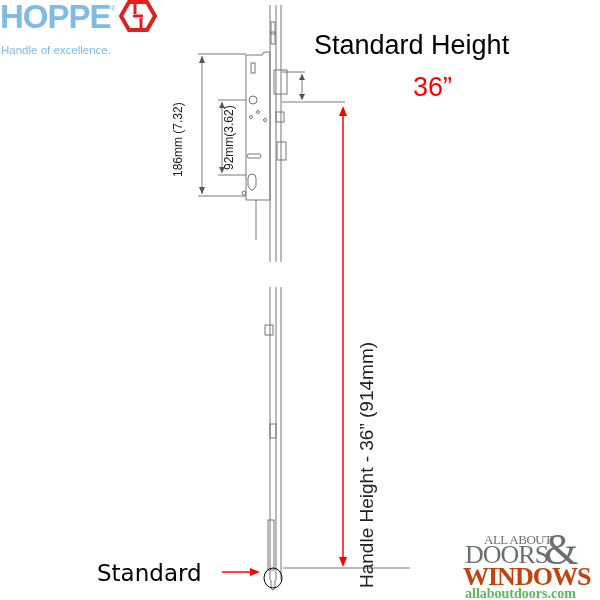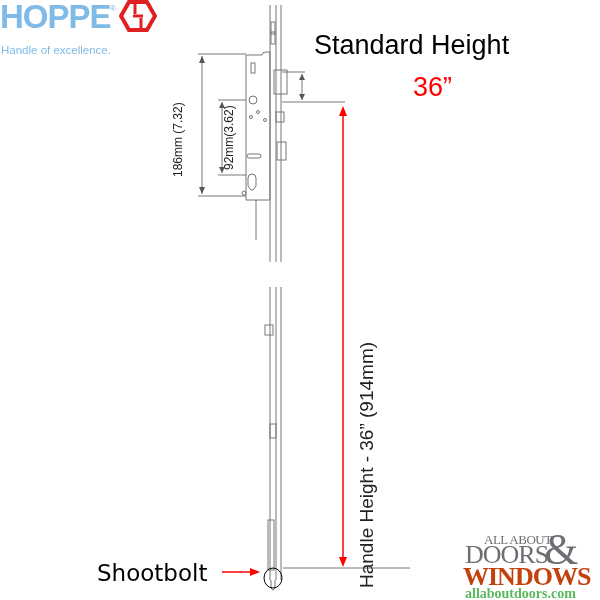--- a/index.html
+++ b/index.html
@@ -106,19 +106,19 @@
     <line x1="222" y1="572" x2="252" y2="572" stroke="#ff0000" stroke-width="1.5"></line>
     <polygon points="260,572 250,568 250,576" fill="#ff0000"></polygon>
     <ellipse cx="273" cy="578" rx="9" ry="10" fill="none" stroke="#000" stroke-width="1"></ellipse>
   </g>
 </svg>
 
 <div class="abs vert dim186">186mm (7.32)</div>
 <div class="abs vert dim92">92mm(3.62)</div>
 <div class="abs vert handle-label">Handle Height - 36” (914mm)</div>
 
-<div class="abs shoot-label">Shootbolt</div>
+<div class="abs shoot-label">Standard</div>
 
 <div class="abs aad1">ALL ABOUT</div>
 <div class="abs aad2">DOORS</div>
 <div class="abs aad-amp">&amp;</div>
 <div class="abs aad3">WINDOWS</div>
 <div class="abs aad-url">allaboutdoors.com</div>
 
 </body></html>

